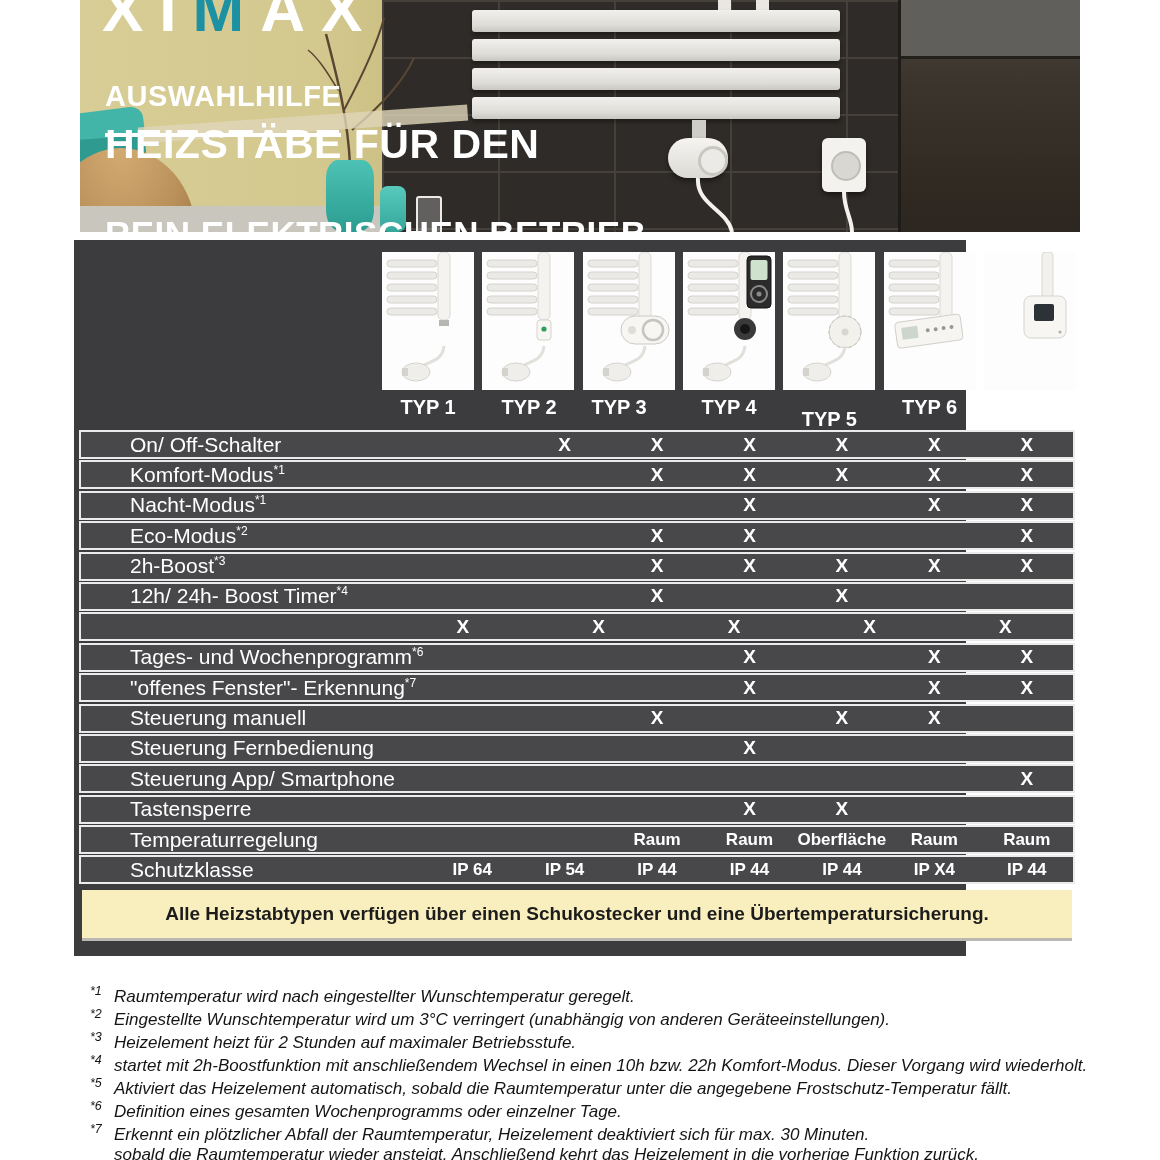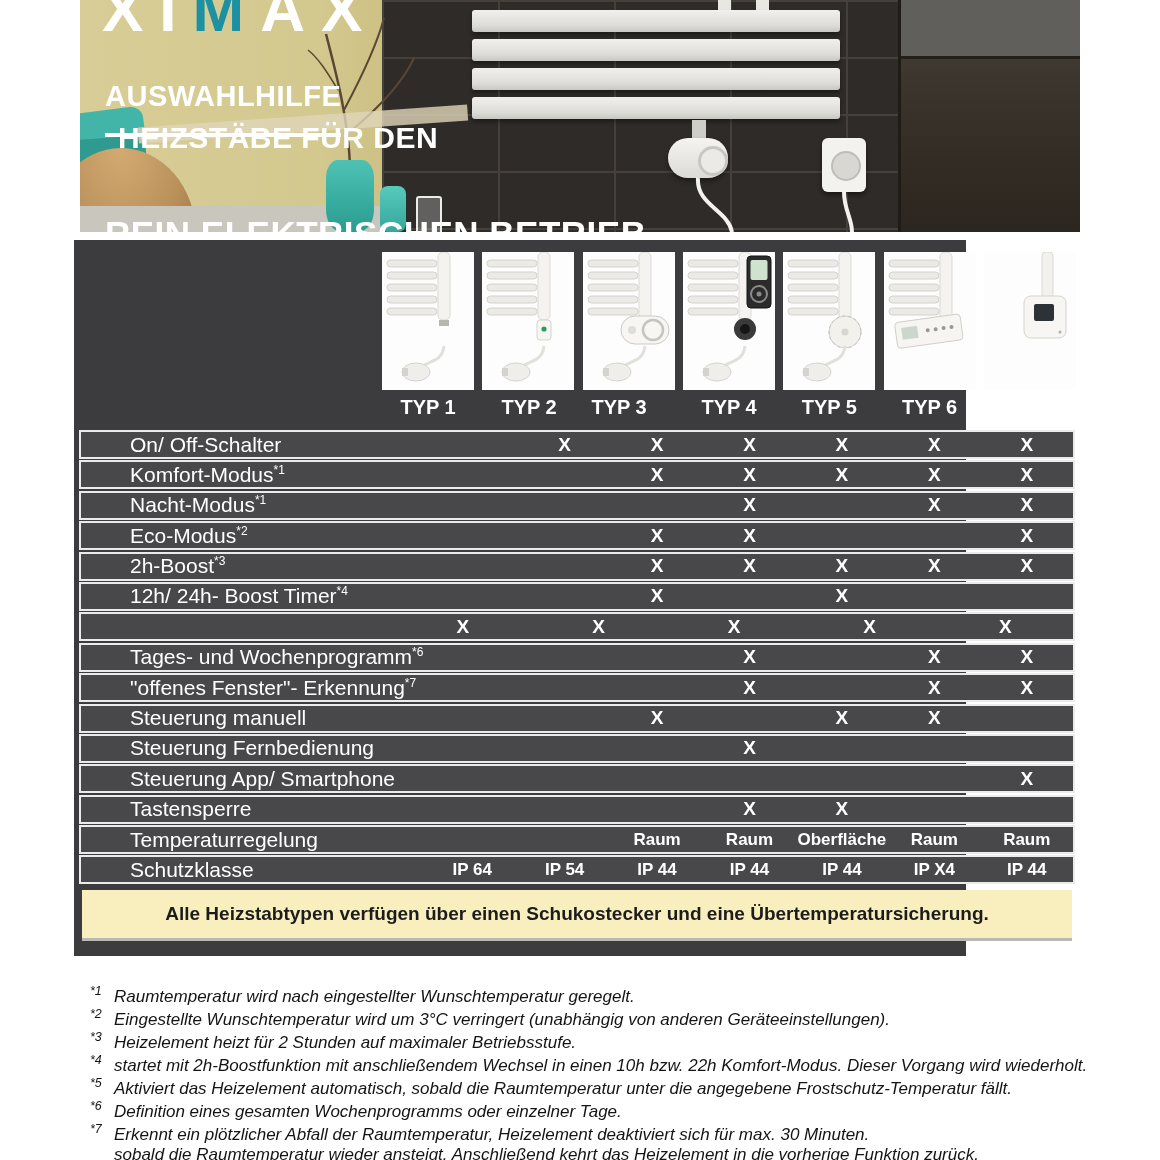--- a/index.html
+++ b/index.html
@@ -47,21 +47,21 @@
   .vase-small{position:absolute;left:300px;top:186px;width:26px;height:46px;
         background:linear-gradient(180deg,#57cabd,#36a79a);border-radius:8px;}
   .glass{position:absolute;left:336px;top:196px;width:22px;height:36px;border:2px solid #ecebe6;
         border-radius:3px;background:rgba(255,255,255,.25);}
   .hero-svg{position:absolute;left:0;top:0;width:1000px;height:232px;}
   .logo{position:absolute;left:22px;top:-26px;font-size:62px;font-weight:bold;color:#ffffff;
         letter-spacing:16px;white-space:nowrap;}
   .logo .accent{color:#1b91a3;}
   .eyebrow{position:absolute;left:25px;top:80px;font-size:29px;font-weight:bold;color:#ffffff;
         letter-spacing:.5px;border-bottom:4px solid #ffffff;padding-bottom:20px;}
-  .title-line1{position:absolute;left:38px;top:121px;font-size:30px;font-weight:bold;color:#ffffff;letter-spacing:.5px;}
+  .title-line1{position:absolute;left:25px;top:121px;font-size:41px;font-weight:bold;color:#ffffff;letter-spacing:.5px;}
   .title-line2{position:absolute;left:25px;top:166px;font-size:35px;font-weight:bold;color:#ffffff;letter-spacing:.5px;margin-top:48px;}
   
   #panel{position:absolute;left:74px;top:240px;width:892px;height:716px;background:#3c3c3e;}
   .thumb-box{position:absolute;top:12px;width:92px;height:138px;background:#fdfdfd;}
   .typ-label{position:absolute;top:152px;height:30px;line-height:30px;text-align:center;
         font-size:20px;font-weight:bold;color:#ffffff;}
   #rows{position:absolute;left:5px;top:190px;width:996px;}
   .frow{height:25px;background:#48484a;border:2px solid #ebebeb;margin-bottom:1.4px;
         display:flex;align-items:center;padding-left:43px;}
   .frow-label{flex:0 0 296px;padding-left:6px;font-size:21px;color:#ffffff;white-space:nowrap;}
@@ -190,21 +190,21 @@
           <rect x="5" y="44" width="50" height="7" rx="3.5" fill="#eceae6" stroke="#d4d2cd"></rect>
           <rect x="5" y="56" width="50" height="7" rx="3.5" fill="#eceae6" stroke="#d4d2cd"></rect>
           <rect x="56" y="0" width="12" height="68" rx="5" fill="#f4f3f0" stroke="#dbd9d4"></rect>
           <circle cx="62" cy="80" r="16" fill="#f3f1ec" stroke="#d3d1cc"></circle>
           <circle cx="62" cy="80" r="16" fill="none" stroke="#c4c2bd" stroke-dasharray="3 3"></circle>
           <circle cx="62" cy="80" r="3.5" fill="#d8d6d1"></circle>
           <path d="M62,94 C60,112 44,108 36,118" stroke="#e2e0db" stroke-width="3" fill="none"></path>
           <ellipse cx="34" cy="120" rx="14" ry="9" fill="#f0eeea" stroke="#d5d3ce"></ellipse>
           <rect x="20" y="116" width="6" height="8" fill="#d5d3ce"></rect>
         </svg></div>
-      <div class="typ-label" style="left: 705.2px; width: 100.3px;">TYP 5</div>
+      <div class="typ-label" style="left: 705.2px; width: 100.3px; margin-top: 12px;">TYP 5</div>
       <div class="thumb-box" style="left: 809.5px;"><svg viewBox="0 0 92 138" width="92" height="138" xmlns="http://www.w3.org/2000/svg">
           <rect x="5" y="8" width="50" height="7" rx="3.5" fill="#eceae6" stroke="#d4d2cd"></rect>
           <rect x="5" y="20" width="50" height="7" rx="3.5" fill="#eceae6" stroke="#d4d2cd"></rect>
           <rect x="5" y="32" width="50" height="7" rx="3.5" fill="#eceae6" stroke="#d4d2cd"></rect>
           <rect x="5" y="44" width="50" height="7" rx="3.5" fill="#eceae6" stroke="#d4d2cd"></rect>
           <rect x="5" y="56" width="50" height="7" rx="3.5" fill="#eceae6" stroke="#d4d2cd"></rect>
           <rect x="56" y="0" width="12" height="68" rx="5" fill="#f4f3f0" stroke="#dbd9d4"></rect>
           <g transform="rotate(-8 46 80)">
             <rect x="12" y="66" width="66" height="26" rx="4" fill="#f6f5f2" stroke="#d1cfca"></rect>
             <rect x="18" y="72" width="16" height="12" fill="#ccd6cc"></rect>

